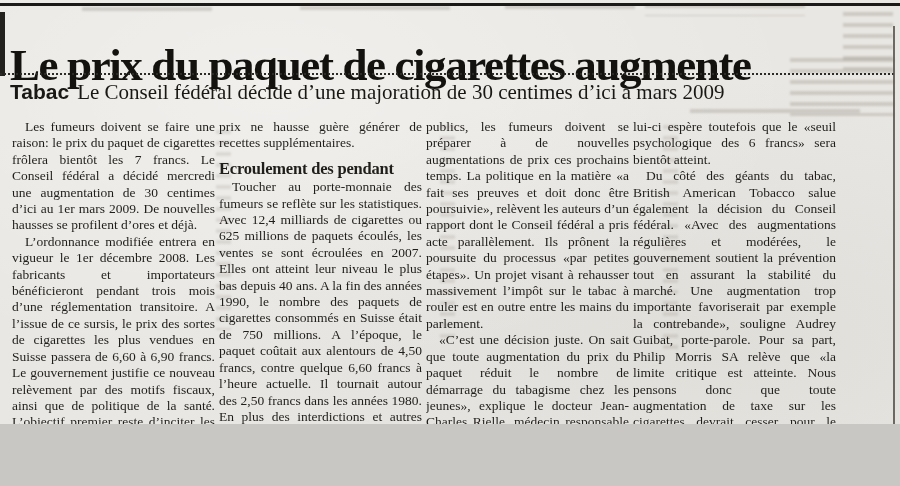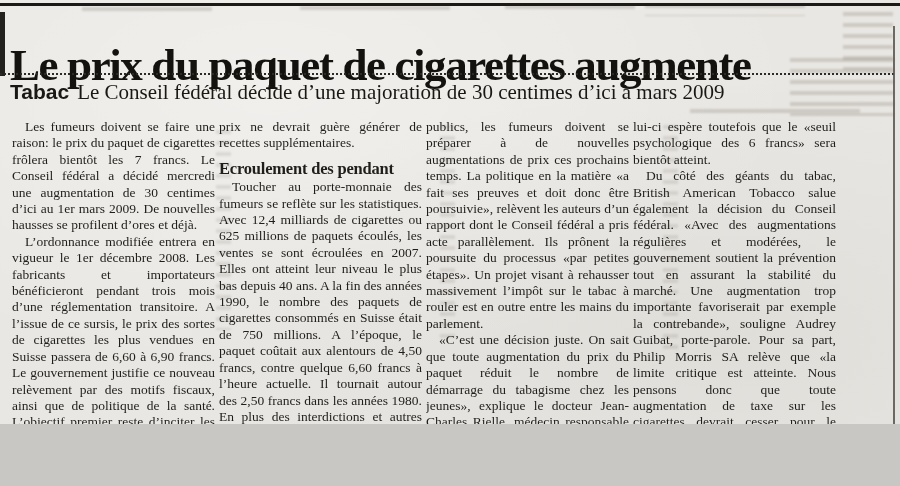--- a/index.html
+++ b/index.html
@@ -75,21 +75,21 @@
   <div class="kicker">
     <span class="kicker-label">Tabac</span><span>Le Conseil fédéral décide d’une majoration de 30 centimes d’ici à mars 2009</span>
   </div>
 
   <div class="body-columns">
     <div class="col">
       <p class="indent">Les fumeurs doivent se faire une raison: le prix du paquet de cigarettes frôlera bientôt les 7 francs. Le Conseil fédéral a décidé mercredi une augmentation de 30 centimes d’ici au 1er mars 2009. De nouvelles hausses se profilent d’ores et déjà.</p>
       <p class="indent">L’ordonnance modifiée entrera en vigueur le 1er décembre 2008. Les fabricants et importateurs bénéficieront pendant trois mois d’une réglementation transitoire. A l’issue de ce sursis, le prix des sortes de cigarettes les plus vendues en Suisse passera de 6,60 à 6,90 francs. Le gouvernement justifie ce nouveau relèvement par des motifs fiscaux, ainsi que de politique de la santé. L’objectif premier reste d’inciter les adeptes de l’herbe à Nicot à renoncer à leur vice. La hausse de</p>
     </div>
     <div class="col">
-      <p>prix ne devrait guère générer de recettes supplémentaires.</p>
+      <p>prix ne hausse guère générer de recettes supplémentaires.</p>
       <h2 class="section-heading">Ecroulement des pendant</h2>
       <p class="indent">Toucher au porte-monnaie des fumeurs se reflète sur les statistiques. Avec 12,4 milliards de cigarettes ou 625 millions de paquets écoulés, les ventes se sont écroulées en 2007. Elles ont atteint leur niveau le plus bas depuis 40 ans. A la fin des années 1990, le nombre des paquets de cigarettes consommés en Suisse était de 750 millions. A l’époque, le paquet coûtait aux alentours de 4,50 francs, contre quelque 6,60 francs à l’heure actuelle. Il tournait autour des 2,50 francs dans les années 1980. En plus des interdictions et autres restrictions de fumer dans les lieux</p>
     </div>
     <div class="col">
       <p>publics, les fumeurs doivent se préparer à de nouvelles augmentations de prix ces prochains temps. La politique en la matière «a fait ses preuves et doit donc être poursuivie», relèvent les auteurs d’un rapport dont le Conseil fédéral a pris acte parallèlement. Ils prônent la poursuite du processus «par petites étapes». Un projet visant à rehausser massivement l’impôt sur le tabac à rouler est en outre entre les mains du parlement.</p>
       <p class="indent">«C’est une décision juste. On sait que toute augmentation du prix du paquet réduit le nombre de démarrage du tabagisme chez les jeunes», explique le docteur Jean-Charles Rielle, médecin responsable du Centre d’information pour la prévention du tabagisme, le Cipret. Ce-</p>
     </div>
     <div class="col">
       <p>lui-ci espère toutefois que le «seuil psychologique des 6 francs» sera bientôt atteint.</p>
       <p class="indent">Du côté des géants du tabac, British American Tobacco salue également la décision du Conseil fédéral. «Avec des augmentations régulières et modérées, le gouvernement soutient la prévention tout en assurant la stabilité du marché. Une augmentation trop importante favoriserait par exemple la contrebande», souligne Audrey Guibat, porte-parole. Pour sa part, Philip Morris SA relève que «la limite critique est atteinte. Nous pensons donc que toute augmentation de taxe sur les cigarettes devrait cesser pour le moment», explique le porte-parole François Thoenen.</p>

